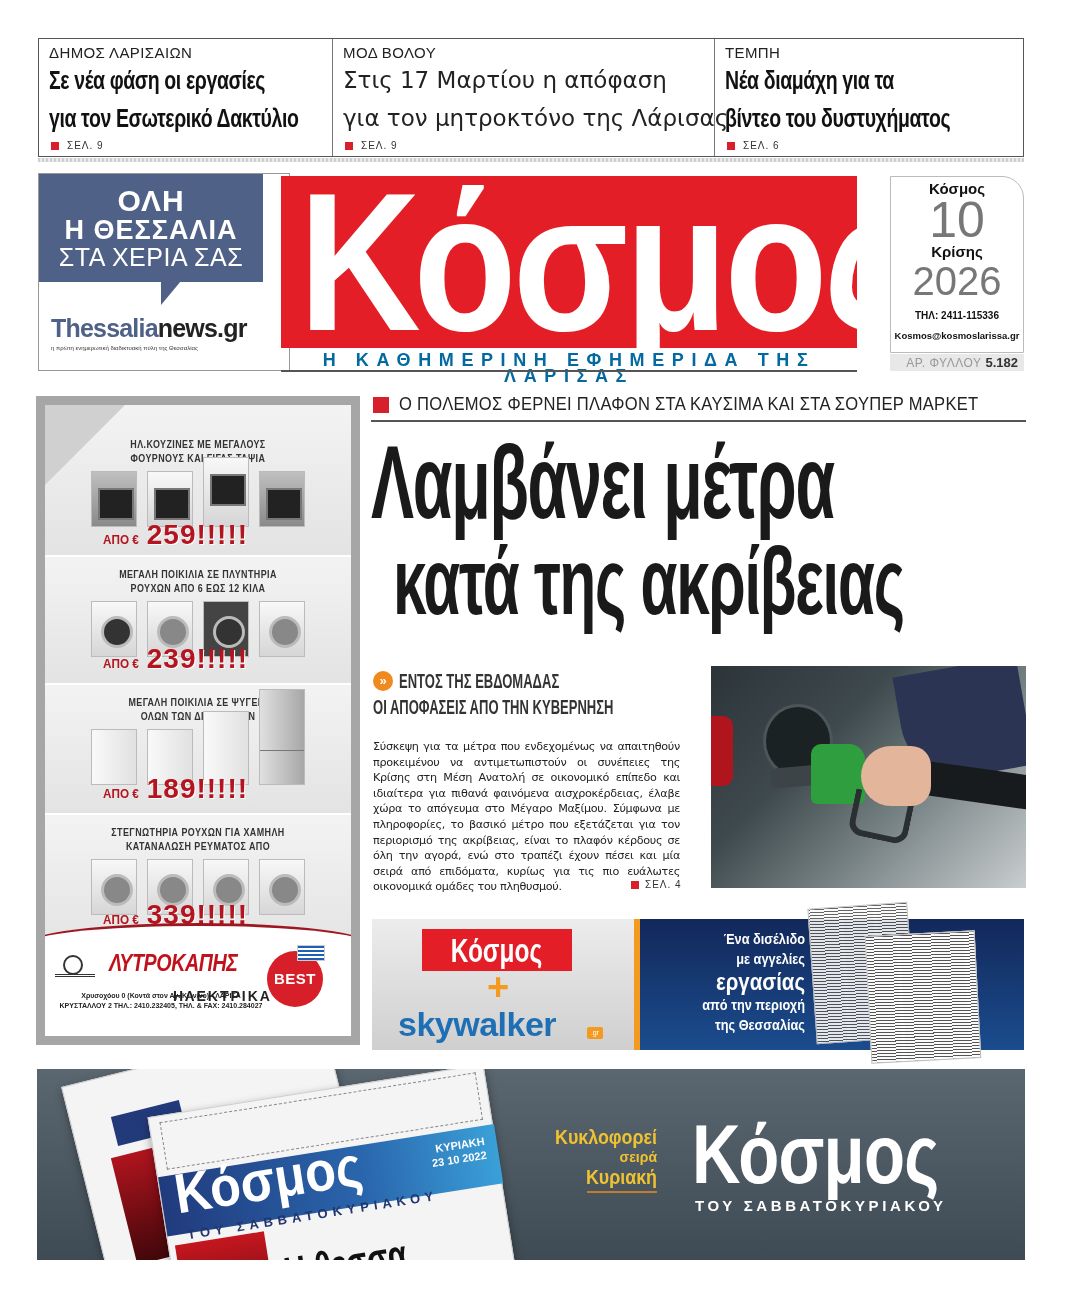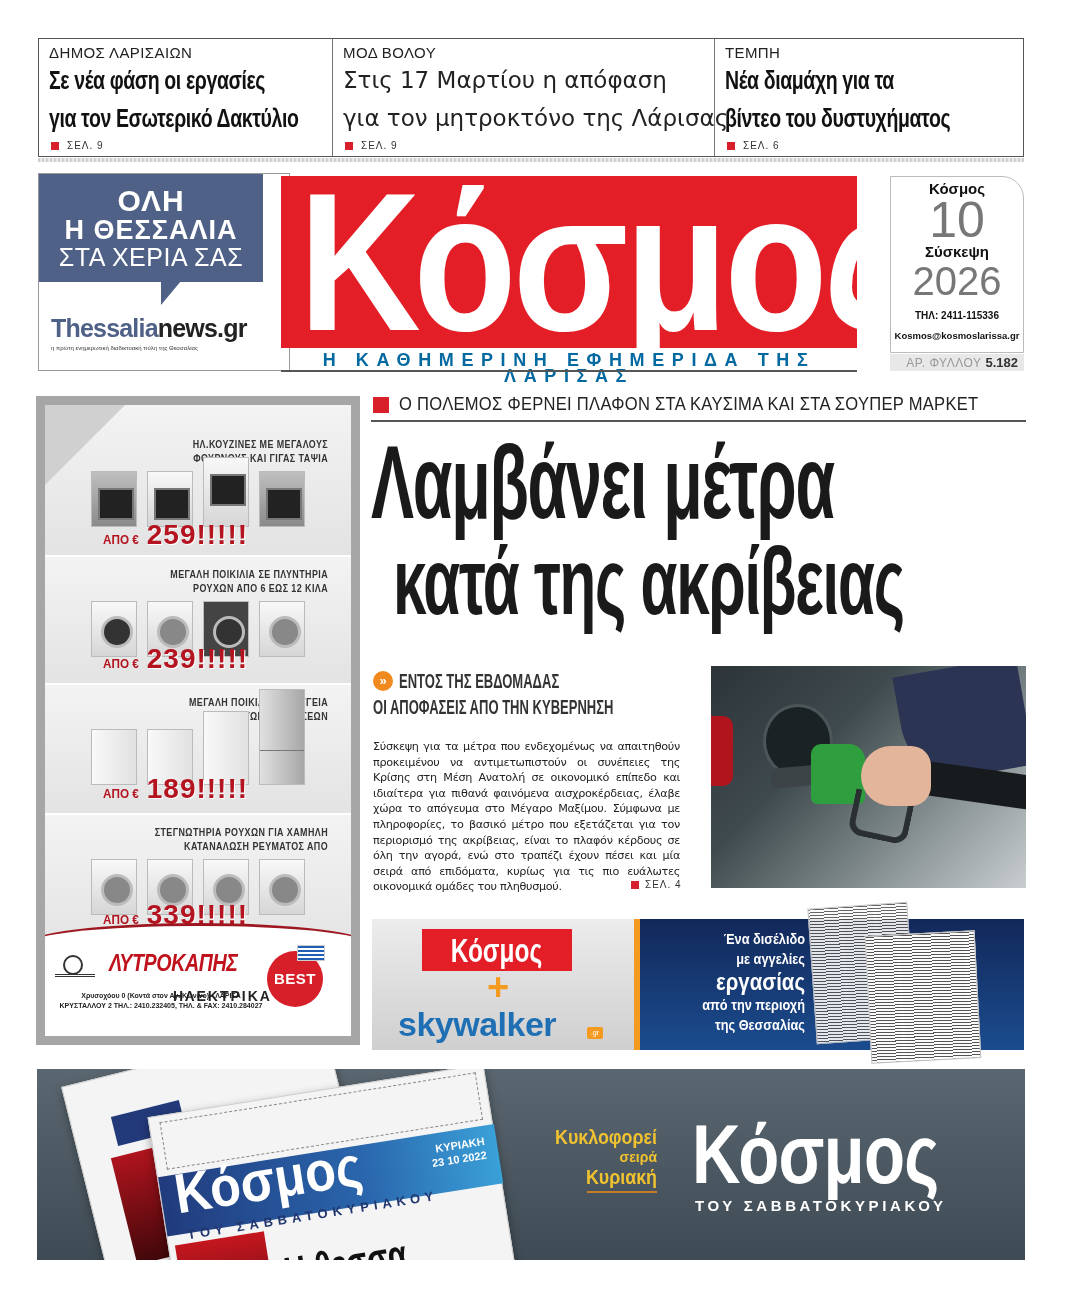--- a/index.html
+++ b/index.html
@@ -49,21 +49,21 @@
   .datebox .month { font-size: 15px; font-weight: bold; line-height: 17px; }
   .datebox .year { font-size: 40px; color: #777; line-height: 42px; }
   .datebox .phone { font-size: 10px; font-weight: bold; margin-top: 7px; line-height: 14px; }
   .datebox .mail { font-size: 9.5px; font-weight: bold; margin-top: 7px; line-height: 11px; }
   .issue { position: absolute; left: 890px; top: 354px; width: 134px; height: 17px; background: #e8e8e8; font-size: 12px; line-height: 17px; text-align: right; padding-right: 6px; color: #999; letter-spacing: 0.5px; }
   .issue b { color: #333; font-size: 13px; letter-spacing: 0; margin-left: 4px; }
 
   
   .ad { position: absolute; left: 36px; top: 396px; width: 324px; height: 649px; background: #a6a6a6; padding: 9px; }
   .ad-inner { position: relative; width: 306px; height: 631px; background: #fff; overflow: hidden; }
-  .ad-sec { position: absolute; left: 0; width: 306px; text-align: right;
+  .ad-sec { position: absolute; left: 0; width: 306px; text-align: center;
     background: linear-gradient(180deg, #f3f3f3 0%, #e3e3e3 100%); }
   .ad-sec .head { font-size: 10.5px; font-weight: bold; color: #333; line-height: 14px; transform: scaleX(0.85); letter-spacing: 0.5px; }
   .ad-sec .items { display: flex; justify-content: center; gap: 10px; margin-top: 6px; }
   .ap { width: 46px; height: 56px; background: linear-gradient(180deg, #f8f8f8, #d6d6d6); border: 1px solid #bbb; position: relative; }
   .ap.dark { background: linear-gradient(180deg, #bfbfbf, #8a8a8a); }
   .ap.oven::after { content: ""; position: absolute; left: 6px; top: 16px; width: 32px; height: 28px; background: #222; border: 2px solid #777; }
   .ap.wash::after { content: ""; position: absolute; left: 9px; top: 14px; width: 26px; height: 26px; border-radius: 50%; background: #333; border: 3px solid #bbb; }
   .ap.wash.light::after { background: #888; }
   .ap.fridge { background: linear-gradient(90deg, #f9f9f9, #e1e1e1); }
   .ap.tall { height: 96px; margin-top: -40px; background: linear-gradient(90deg, #e0e0e0, #a7a7a7); }
@@ -199,21 +199,21 @@
 
 <div class="mast">
   <div class="logo">Κόσμος</div>
 </div>
 <div class="mast-sub">Η ΚΑΘΗΜΕΡΙΝΗ ΕΦΗΜΕΡΙΔΑ ΤΗΣ ΛΑΡΙΣΑΣ</div>
 <div class="mast-rule"></div>
 
 <div class="datebox">
   <div class="day">Κόσμος</div>
   <div class="num">10</div>
-  <div class="month">Σύσκεψη</div>
+  <div class="month">Κρίσης</div>
   <div class="year">2026</div>
   <div class="phone">ΤΗΛ: 2411-115336</div>
   <div class="mail">Kosmos@kosmoslarissa.gr</div>
 </div>
 <div class="issue"><span>ΑΡ. ΦΥΛΛΟΥ</span><b>5.182</b></div>
 
 <div class="ad">
   <div class="ad-inner">
 
     <div class="ad-sec" style="top:0;height:150px;">

